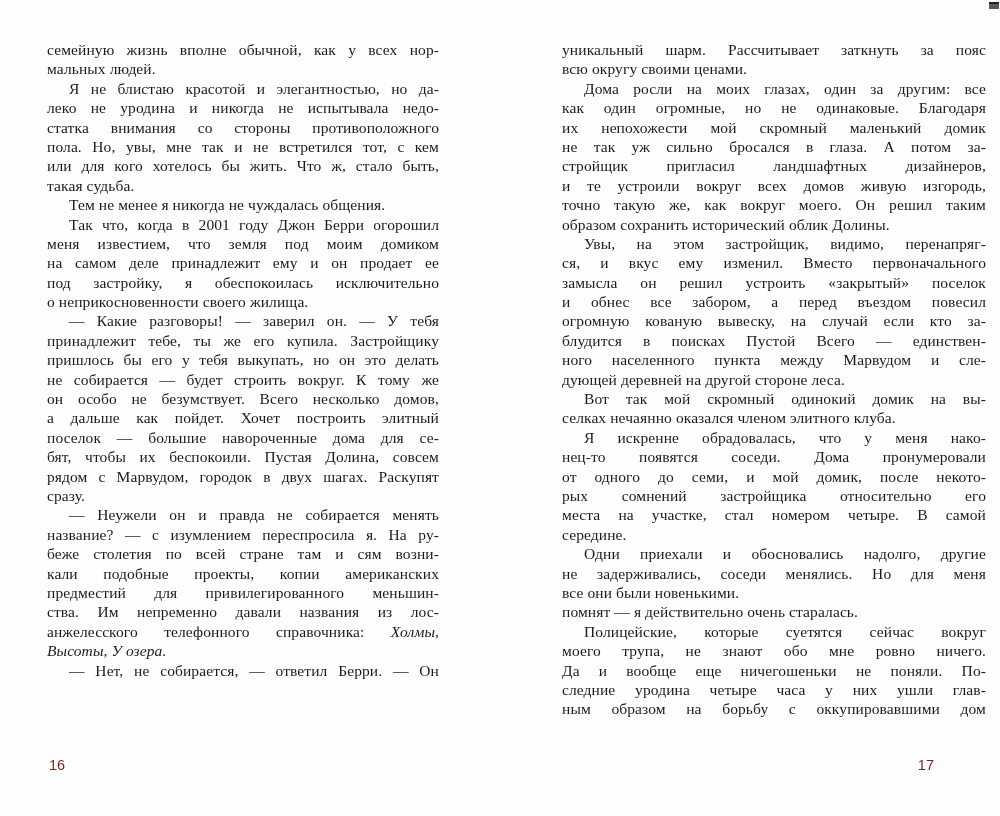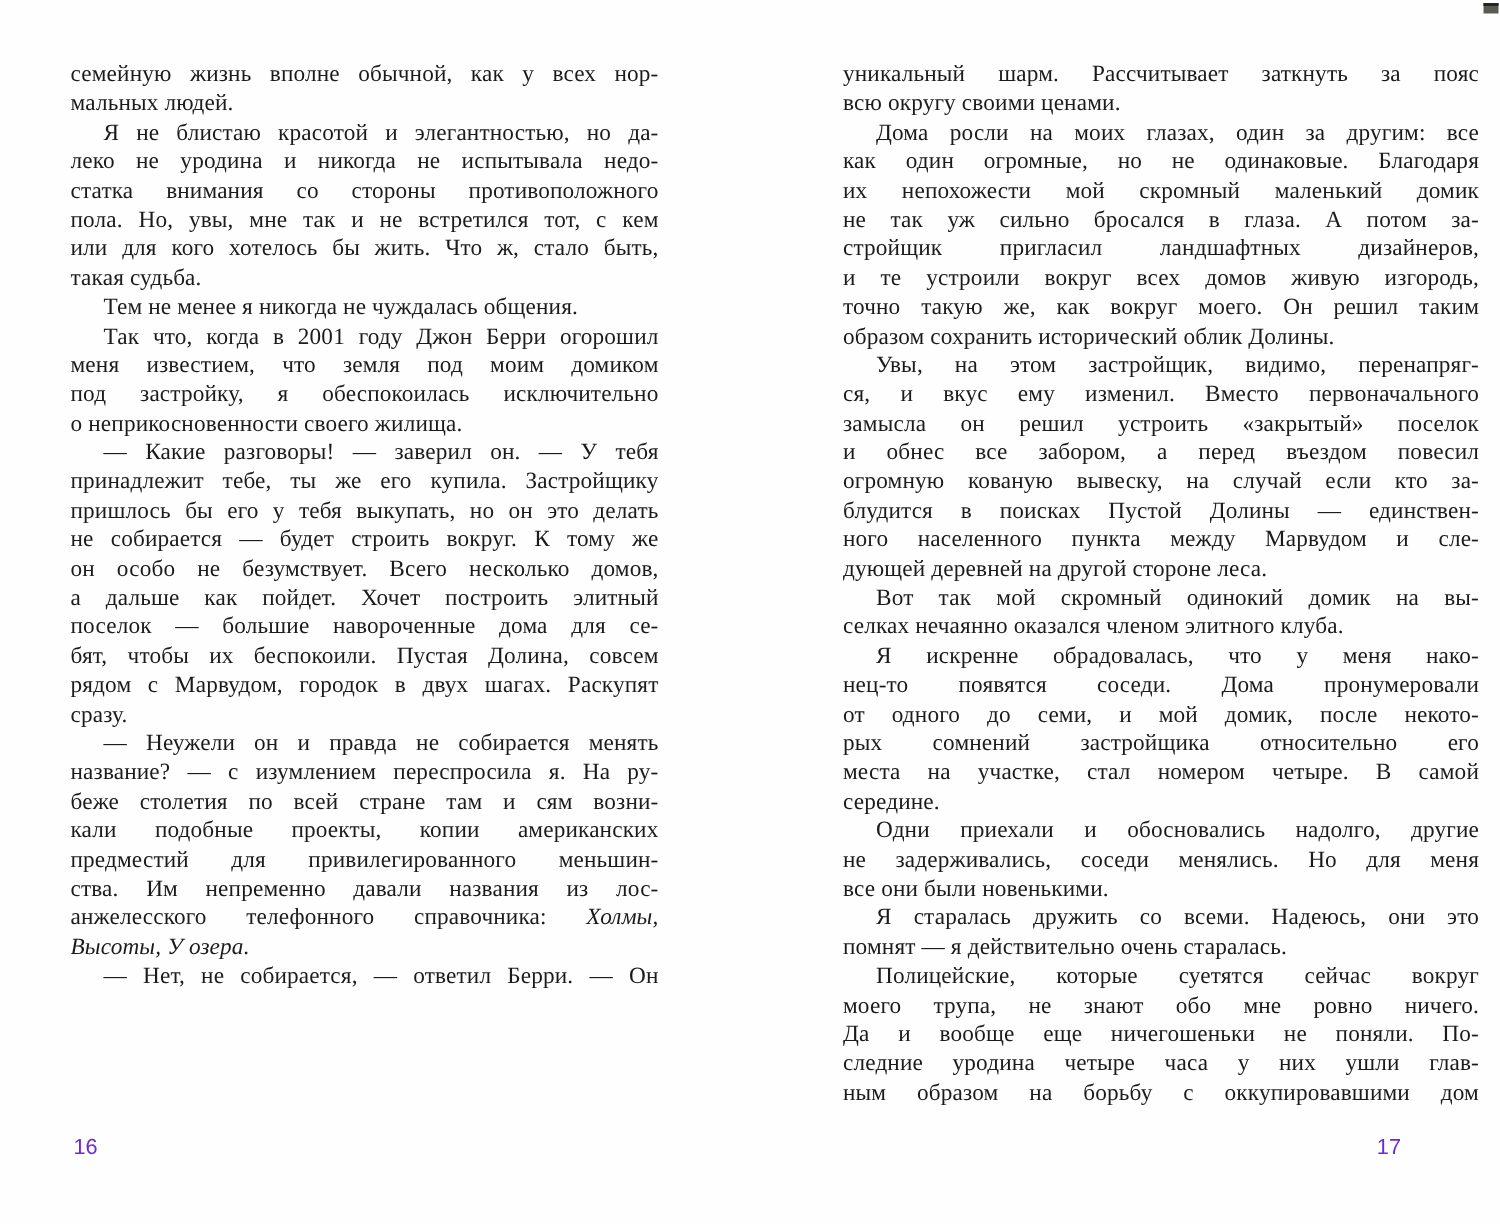--- a/index.html
+++ b/index.html
@@ -47,21 +47,21 @@
   }
   .line .it {
     font-style: italic;
     font-family: Liberation Serif, serif;
   }
   .page-number {
     position: absolute;
     top: 757px;
     font-family: "Liberation Sans", "DejaVu Sans", sans-serif;
     font-size: 14.5px;
-    color: #6d28d9;
+    color: #7f1d1d;
   }
   .page-number-left  { left: 2px; }
   .page-number-right { right: 52px; }
   .corner-mark {
     position: absolute;
     top: 2px;
     right: 1px;
     width: 10px;
     height: 5px;
     background: #5a5a55;
@@ -79,20 +79,21 @@
         <div class="line para-end"><span>мальных людей.</span></div>
         <div class="line indent"><span>Я не блистаю красотой и элегантностью, но да-</span></div>
         <div class="line"><span>леко не уродина и никогда не испытывала недо-</span></div>
         <div class="line"><span>статка внимания со стороны противоположного</span></div>
         <div class="line"><span>пола. Но, увы, мне так и не встретился тот, с кем</span></div>
         <div class="line"><span>или для кого хотелось бы жить. Что ж, стало быть,</span></div>
         <div class="line para-end"><span>такая судьба.</span></div>
         <div class="line indent para-end"><span>Тем не менее я никогда не чуждалась общения.</span></div>
         <div class="line indent"><span>Так что, когда в 2001 году Джон Берри огорошил</span></div>
         <div class="line"><span>меня известием, что земля под моим домиком</span></div>
+        <div class="line"><span>на самом деле принадлежит ему и он продает ее</span></div>
         <div class="line"><span>под застройку, я обеспокоилась исключительно</span></div>
         <div class="line para-end"><span>о неприкосновенности своего жилища.</span></div>
         <div class="line indent"><span>— Какие разговоры! — заверил он. — У тебя</span></div>
         <div class="line"><span>принадлежит тебе, ты же его купила. Застройщику</span></div>
         <div class="line"><span>пришлось бы его у тебя выкупать, но он это делать</span></div>
         <div class="line"><span>не собирается — будет строить вокруг. К тому же</span></div>
         <div class="line"><span>он особо не безумствует. Всего несколько домов,</span></div>
         <div class="line"><span>а дальше как пойдет. Хочет построить элитный</span></div>
         <div class="line"><span>поселок — большие навороченные дома для се-</span></div>
         <div class="line"><span>бят, чтобы их беспокоили. Пустая Долина, совсем</span></div>
@@ -121,35 +122,34 @@
         <div class="line"><span>не так уж сильно бросался в глаза. А потом за-</span></div>
         <div class="line"><span>стройщик пригласил ландшафтных дизайнеров,</span></div>
         <div class="line"><span>и те устроили вокруг всех домов живую изгородь,</span></div>
         <div class="line"><span>точно такую же, как вокруг моего. Он решил таким</span></div>
         <div class="line para-end"><span>образом сохранить исторический облик Долины.</span></div>
         <div class="line indent"><span>Увы, на этом застройщик, видимо, перенапряг-</span></div>
         <div class="line"><span>ся, и вкус ему изменил. Вместо первоначального</span></div>
         <div class="line"><span>замысла он решил устроить «закрытый» поселок</span></div>
         <div class="line"><span>и обнес все забором, а перед въездом повесил</span></div>
         <div class="line"><span>огромную кованую вывеску, на случай если кто за-</span></div>
-        <div class="line"><span>блудится в поисках Пустой Долины — единствен-</span></div>
+        <div class="line"><span>блудится в поисках Пустой Всего — единствен-</span></div>
         <div class="line"><span>ного населенного пункта между Марвудом и сле-</span></div>
         <div class="line para-end"><span>дующей деревней на другой стороне леса.</span></div>
         <div class="line indent"><span>Вот так мой скромный одинокий домик на вы-</span></div>
         <div class="line para-end"><span>селках нечаянно оказался членом элитного клуба.</span></div>
         <div class="line indent"><span>Я искренне обрадовалась, что у меня нако-</span></div>
         <div class="line"><span>нец-то появятся соседи. Дома пронумеровали</span></div>
         <div class="line"><span>от одного до семи, и мой домик, после некото-</span></div>
         <div class="line"><span>рых сомнений застройщика относительно его</span></div>
         <div class="line"><span>места на участке, стал номером четыре. В самой</span></div>
         <div class="line para-end"><span>середине.</span></div>
         <div class="line indent"><span>Одни приехали и обосновались надолго, другие</span></div>
         <div class="line"><span>не задерживались, соседи менялись. Но для меня</span></div>
         <div class="line para-end"><span>все они были новенькими.</span></div>
-        <div class="line indent"><span>Я старалась дружить со всеми. Надеюсь, они это</span></div>
         <div class="line para-end"><span>помнят — я действительно очень старалась.</span></div>
         <div class="line indent"><span>Полицейские, которые суетятся сейчас вокруг</span></div>
         <div class="line"><span>моего трупа, не знают обо мне ровно ничего.</span></div>
         <div class="line"><span>Да и вообще еще ничегошеньки не поняли. По-</span></div>
         <div class="line"><span>следние уродина четыре часа у них ушли глав-</span></div>
         <div class="line"><span>ным образом на борьбу с оккупировавшими дом</span></div>
       </div>
     <div class="page-number page-number-right">17</div>
   </div>
 

